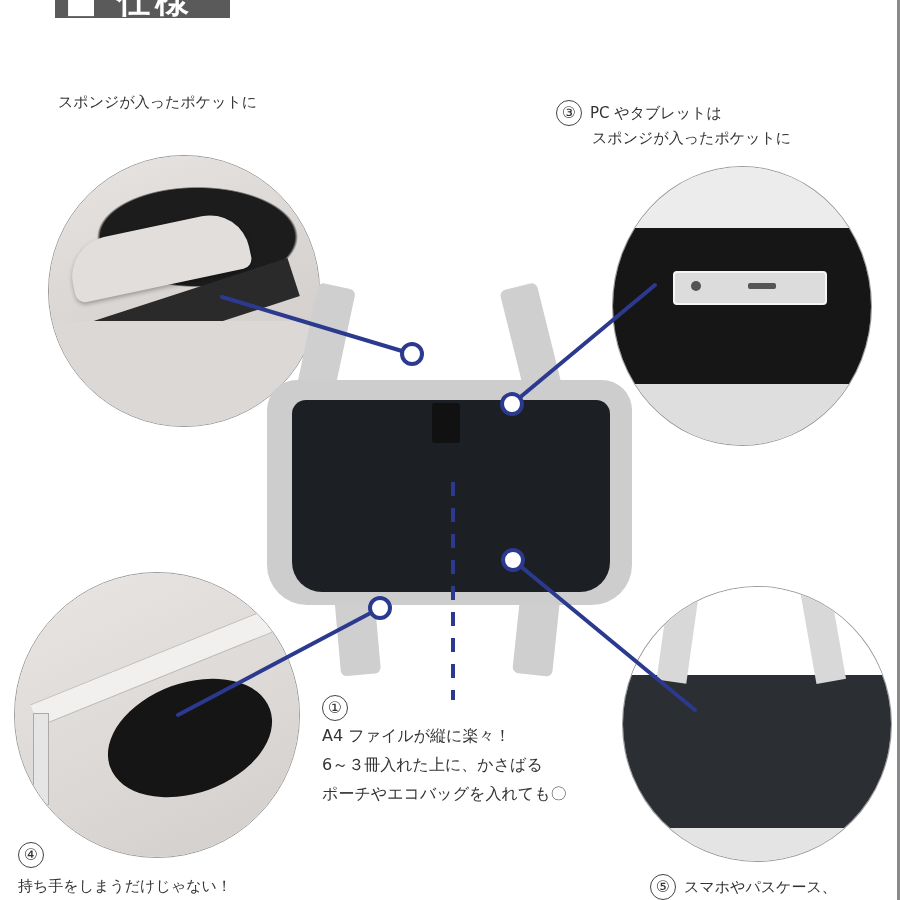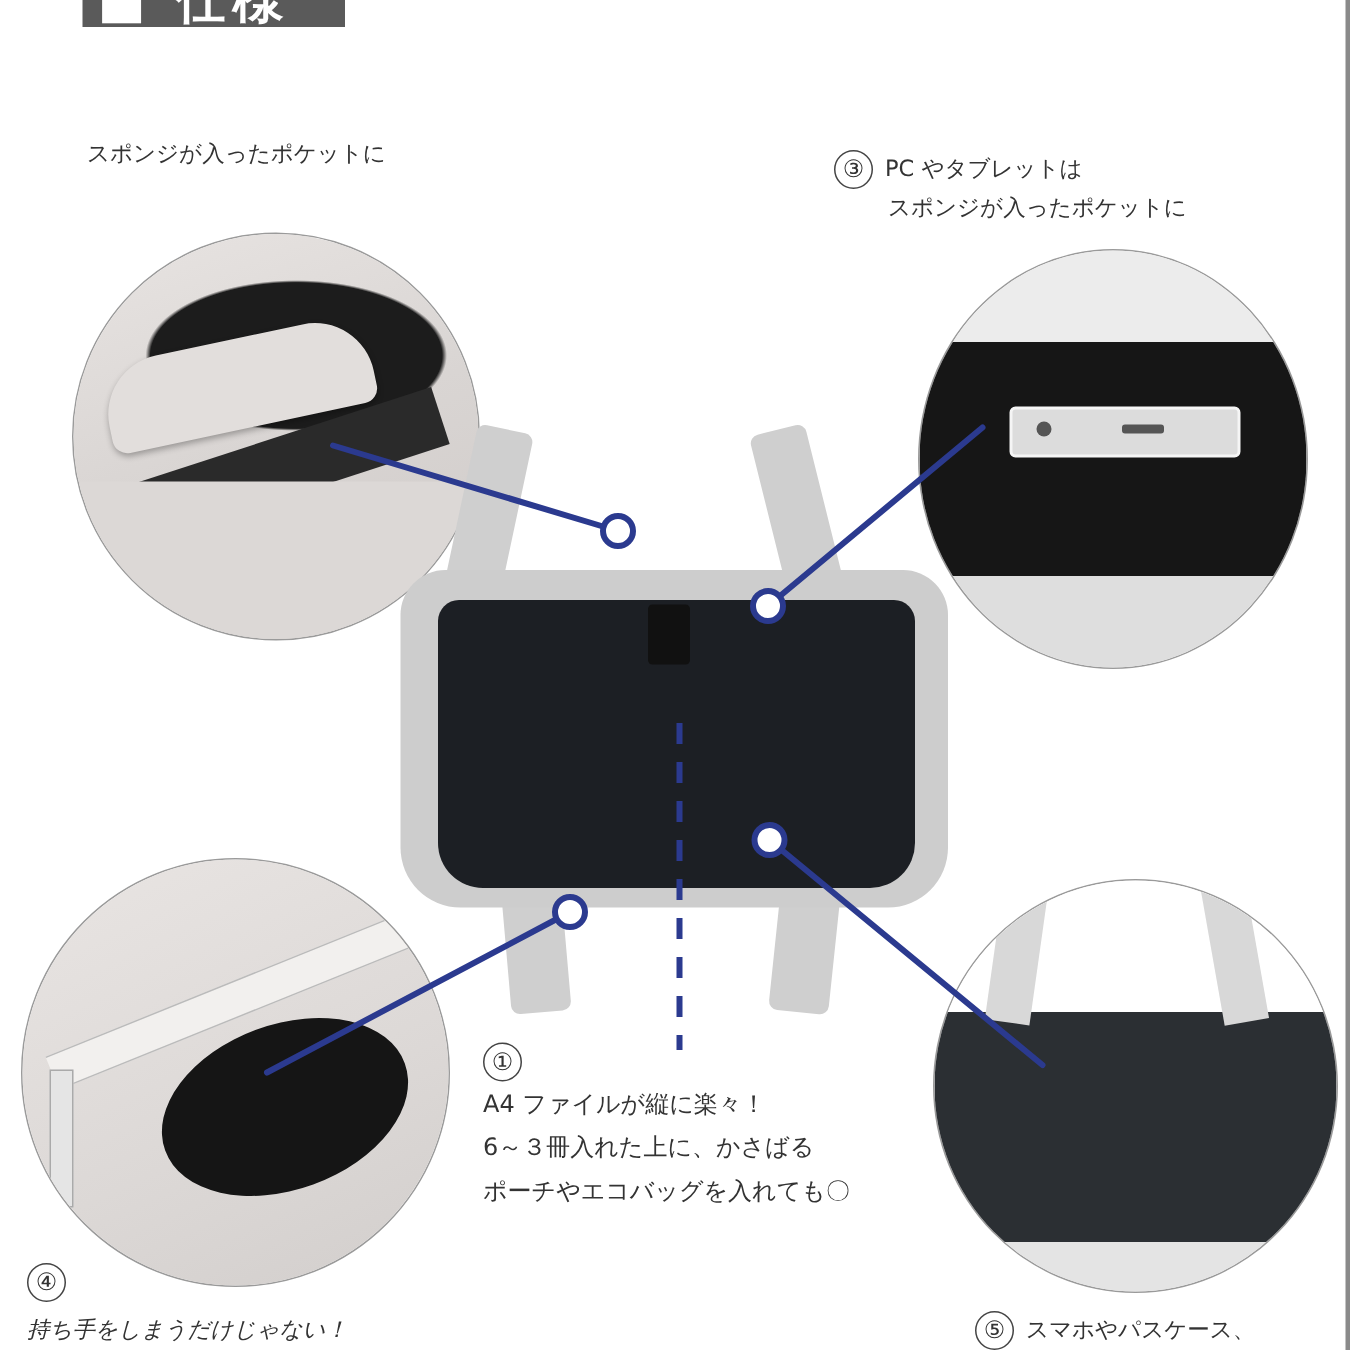--- a/index.html
+++ b/index.html
@@ -41,21 +41,21 @@
   <span class="line indent">スポンジが入ったポケットに</span>
 </div>
 
 <div class="callout" style="left:322px; top:692px; font-size:16px; line-height:29px;">
   <span class="line"><span class="num">①</span></span>
   <span class="line">A4 ファイルが縦に楽々！</span>
   <span class="line">6～３冊入れた上に、かさばる</span>
   <span class="line">ポーチやエコバッグを入れても〇</span>
 </div>
 
-<div class="callout" style="left:18px; top:842px;font-style:italic;">
+<div class="callout" style="left:18px; top:842px;">
   <span class="line"><span class="num">④</span></span>
   <span class="line" style="margin-top:6px;">持ち手をしまうだけじゃない！</span>
 </div>
 
 <div class="callout" style="left:650px; top:874px;">
   <span class="line"><span class="num">⑤</span><span>スマホやパスケース、</span></span>
 </div>
 
 <div class="photo" style="left:48px; top:155px; width:272px; height:272px;">
   <div class="bg" style="background:

